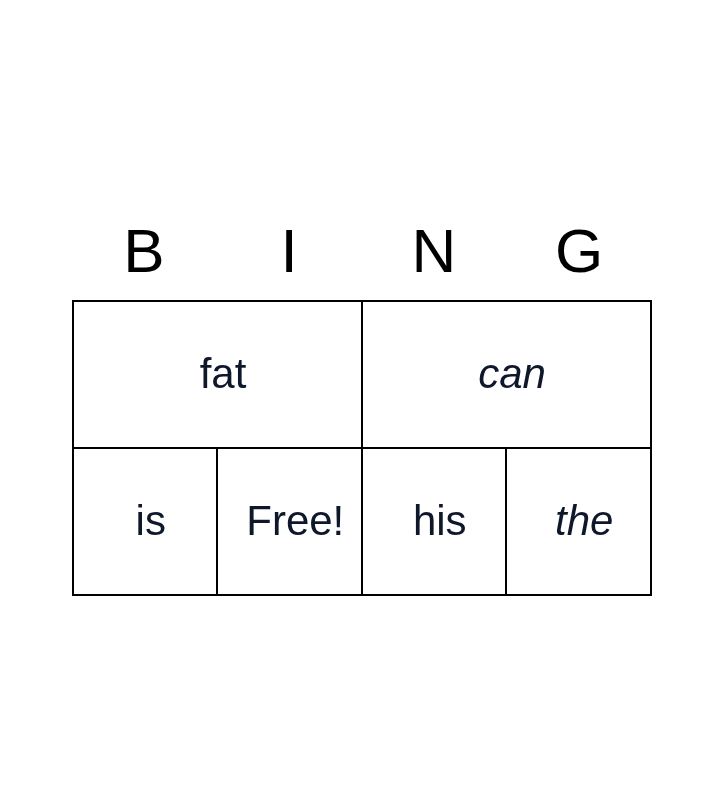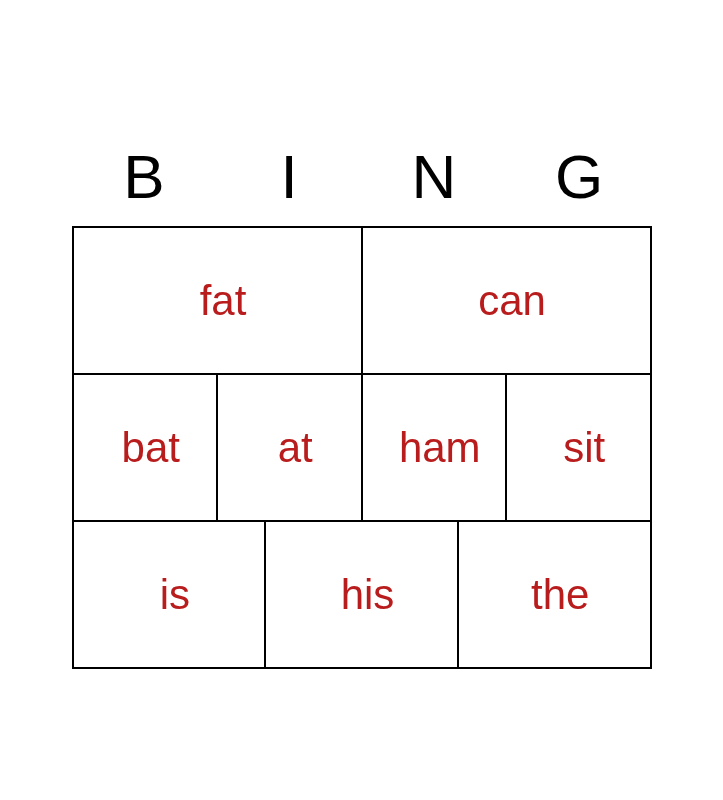--- a/index.html
+++ b/index.html
@@ -56,26 +56,27 @@
 
     .bingo-cell {
       flex: 1;
       height: 145px;
       display: flex;
       align-items: center;
       justify-content: center;
       border-right: 2px solid #000000;
       font-size: 42px;
       font-weight: normal;
-      color: #b91c1c;
+      color: #0f172a;
       padding-left: 12px;
     }
 
     .bingo-cell:last-child {
       border-right: none;
+      font-style: italic;
     }
   </style>
 </head>
 <body>
 
 <div class="bingo-container">
   <div class="bingo-header">
     <div class="bingo-header-cell">B</div>
     <div class="bingo-header-cell">I</div>
     <div class="bingo-header-cell">N</div>
@@ -83,26 +84,21 @@
   </div>
 
   <div class="bingo-grid">
 
     <div class="bingo-row">
       <div class="bingo-cell">fat</div>
       <div class="bingo-cell">can</div>
     </div>
 
 
-    <div class="bingo-row">
-      <div class="bingo-cell">bat</div>
-      <div class="bingo-cell">at</div>
-      <div class="bingo-cell">ham</div>
-      <div class="bingo-cell">sit</div>
-    </div>
 
     <div class="bingo-row">
       <div class="bingo-cell">is</div>
+      <div class="bingo-cell">Free!</div>
       <div class="bingo-cell">his</div>
       <div class="bingo-cell">the</div>
     </div>
   </div>
 </div>
 
 </body></html>

